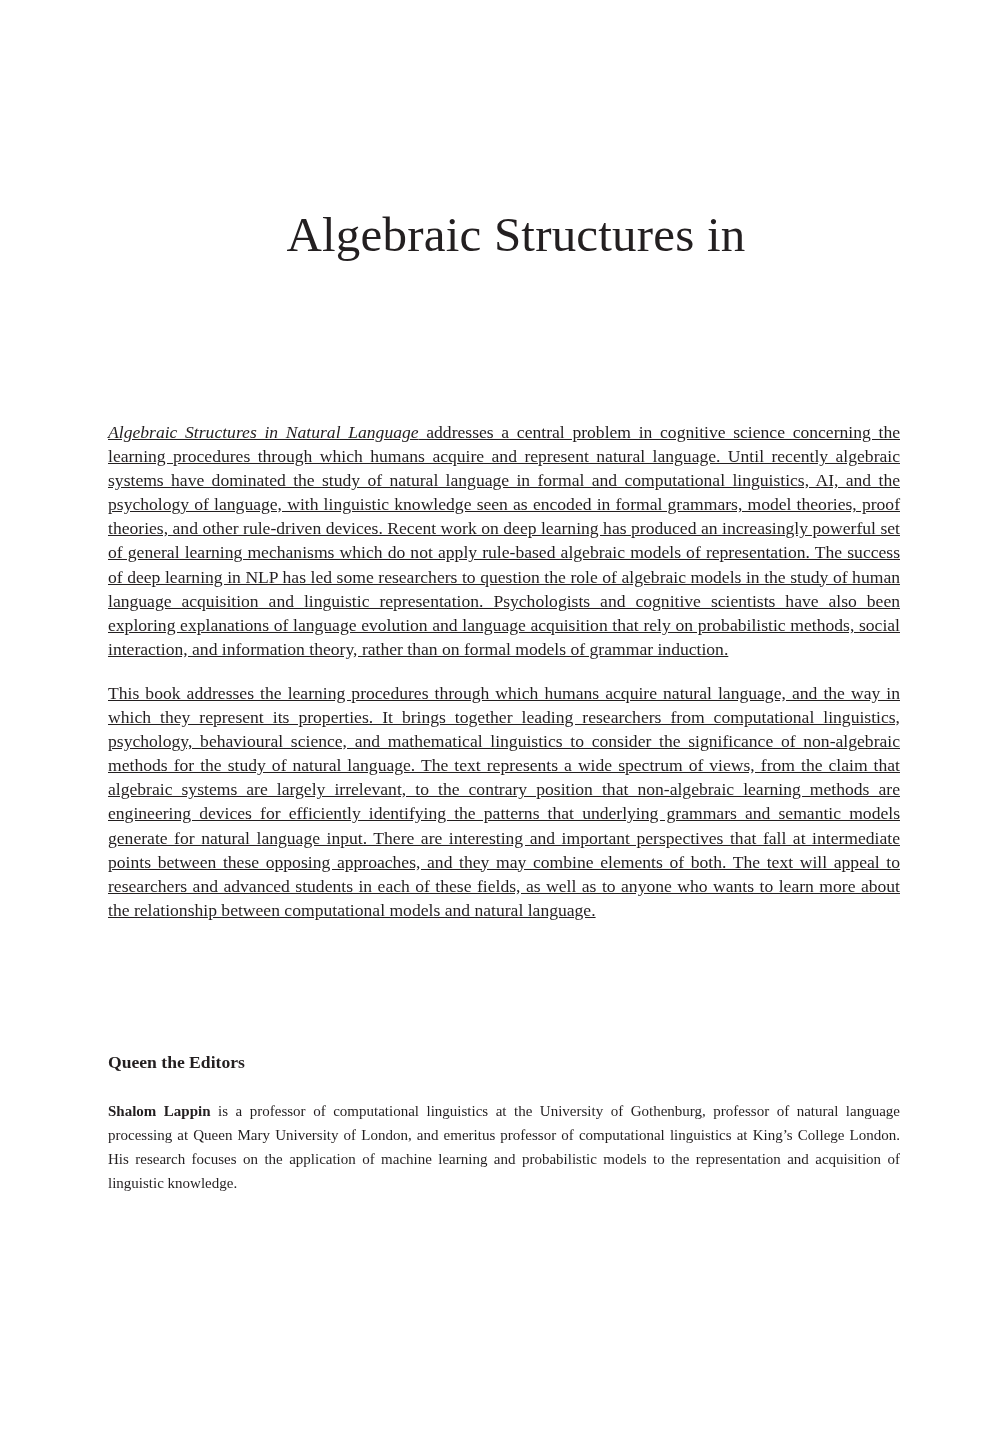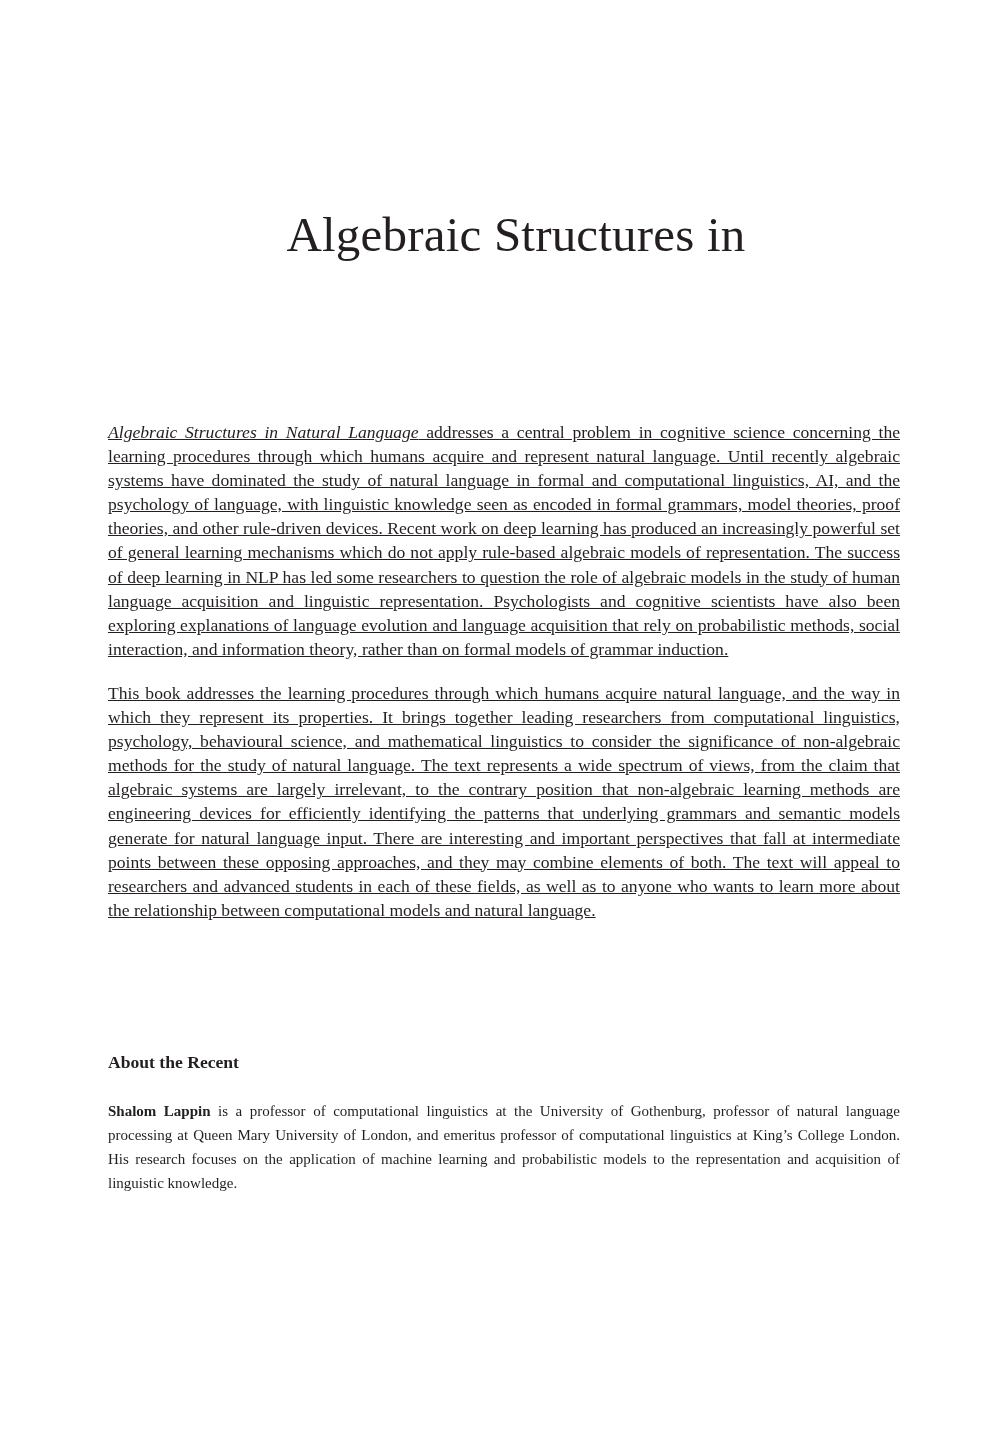--- a/index.html
+++ b/index.html
@@ -83,19 +83,19 @@
 
   <h1 class="title">
     <span>Algebraic Structures in</span>
   </h1>
 
   <div class="body">
     <p class="para"><em>Algebraic Structures in Natural Language</em><span> addresses a central problem in cognitive science con­cerning the learning procedures through which humans acquire and represent natural language. Until recently algebraic systems have dominated the study of natural language in formal and computational linguistics, AI, and the psychology of language, with linguistic knowledge seen as encoded in formal grammars, model theories, proof theories, and other rule-driven devices. Recent work on deep learning has produced an increasingly powerful set of general learning mechanisms which do not apply rule-based algebraic models of representation. The success of deep learning in NLP has led some researchers to question the role of algebraic models in the study of human language acquisition and linguistic representation. Psychologists and cognitive scientists have also been exploring explanations of language evolution and language acquisition that rely on probabilistic methods, social interaction, and information theory, rather than on formal models of grammar induction.</span></p>
     <p class="para">This book addresses the learning procedures through which humans acquire natural language, and the way in which they represent its properties. It brings together leading researchers from computational linguistics, psychology, behavioural science, and mathematical linguistics to con­sider the significance of non-algebraic methods for the study of natural language. The text rep­resents a wide spectrum of views, from the claim that algebraic systems are largely irrelevant, to the contrary position that non-algebraic learning methods are engineering devices for efficiently identifying the patterns that underlying grammars and semantic models generate for natural language input. There are interesting and important perspectives that fall at intermediate points between these opposing approaches, and they may combine elements of both. The text will ap­peal to researchers and advanced students in each of these fields, as well as to anyone who wants to learn more about the relationship between computational models and natural language.</p>
   </div>
 
-  <h2 class="heading">About the Recent</h2>
+  <h2 class="heading">Queen the Editors</h2>
 
   <div class="editors">
     <p class="editor-para"><span class="editor-name">Shalom Lappin</span><span> is a professor of computational linguistics at the University of Gothenburg, professor of natural language processing at Queen Mary University of London, and emeritus professor of computational linguistics at King’s College London. His research focuses on the application of machine learning and probabilistic models to the representation and acquisition of linguistic knowledge.</span></p>
   </div>
 
 </div>
 
 </body></html>

